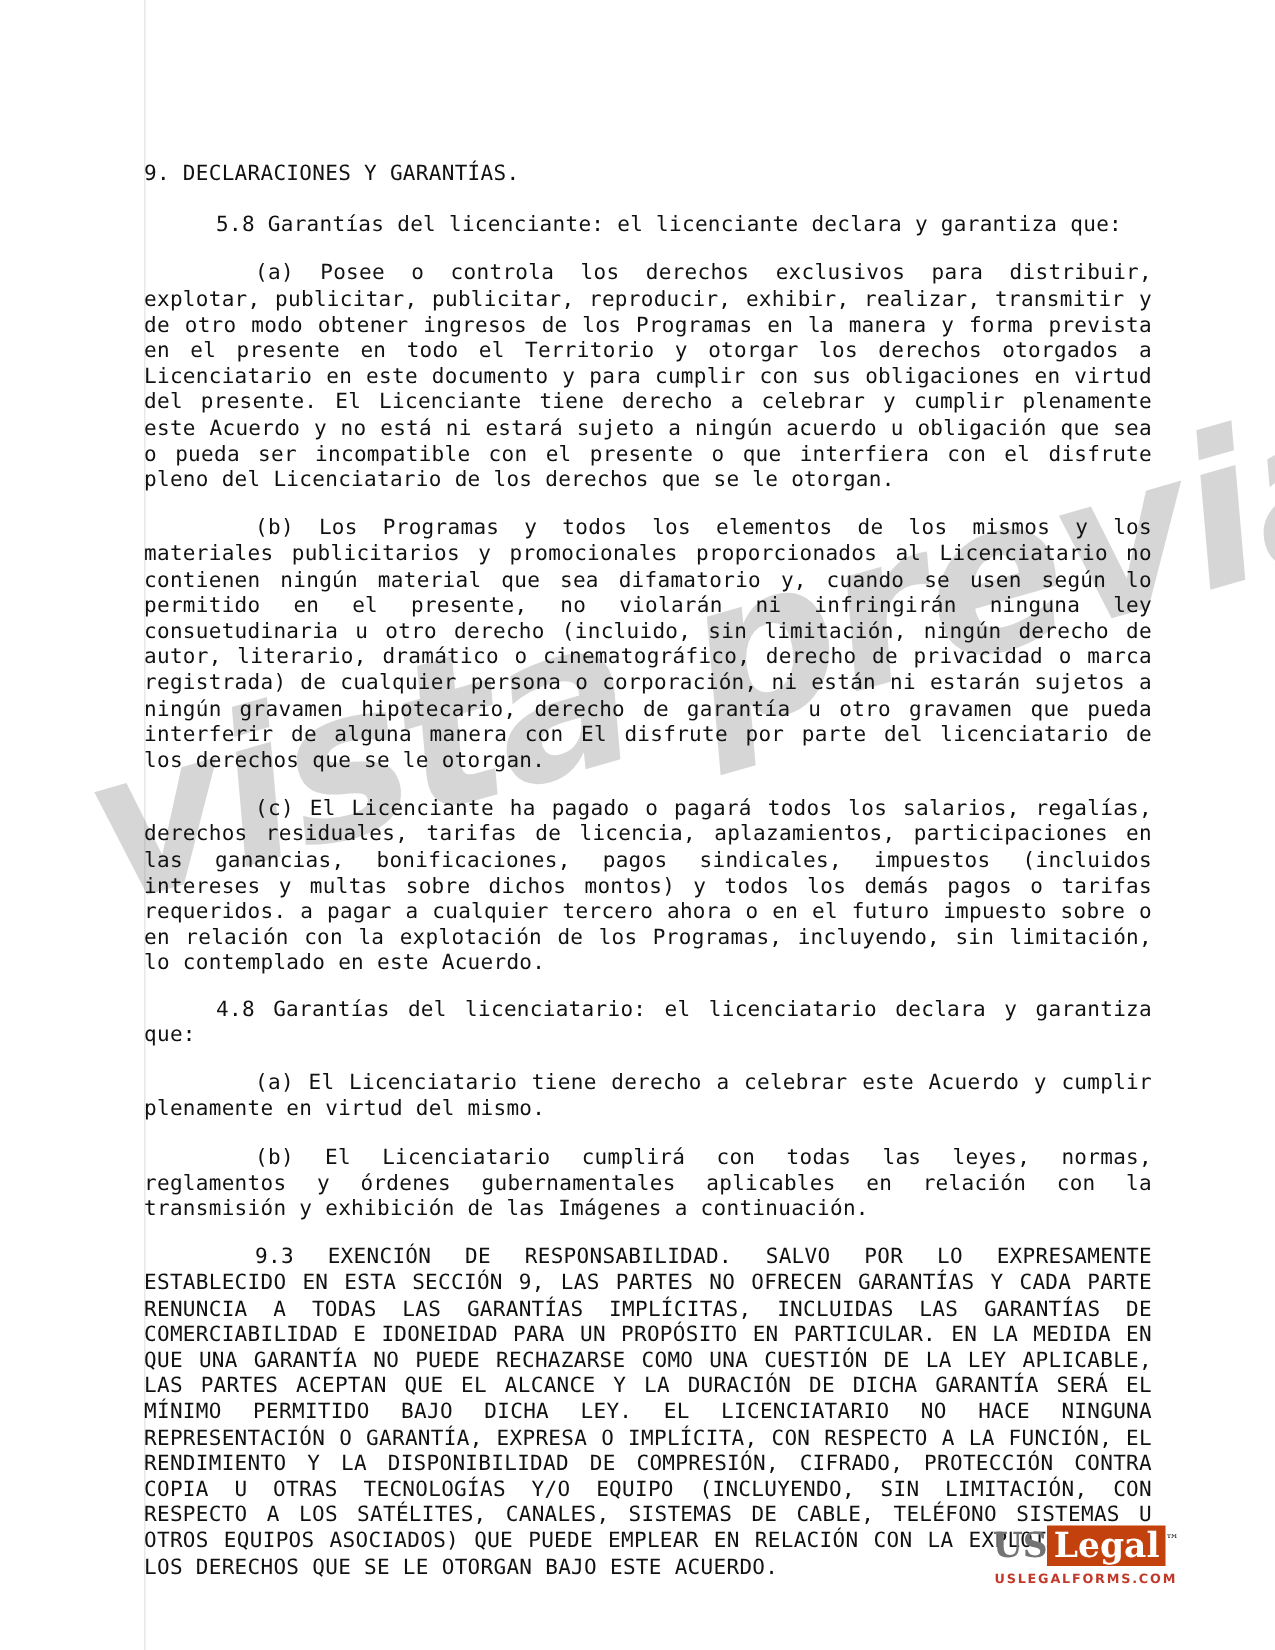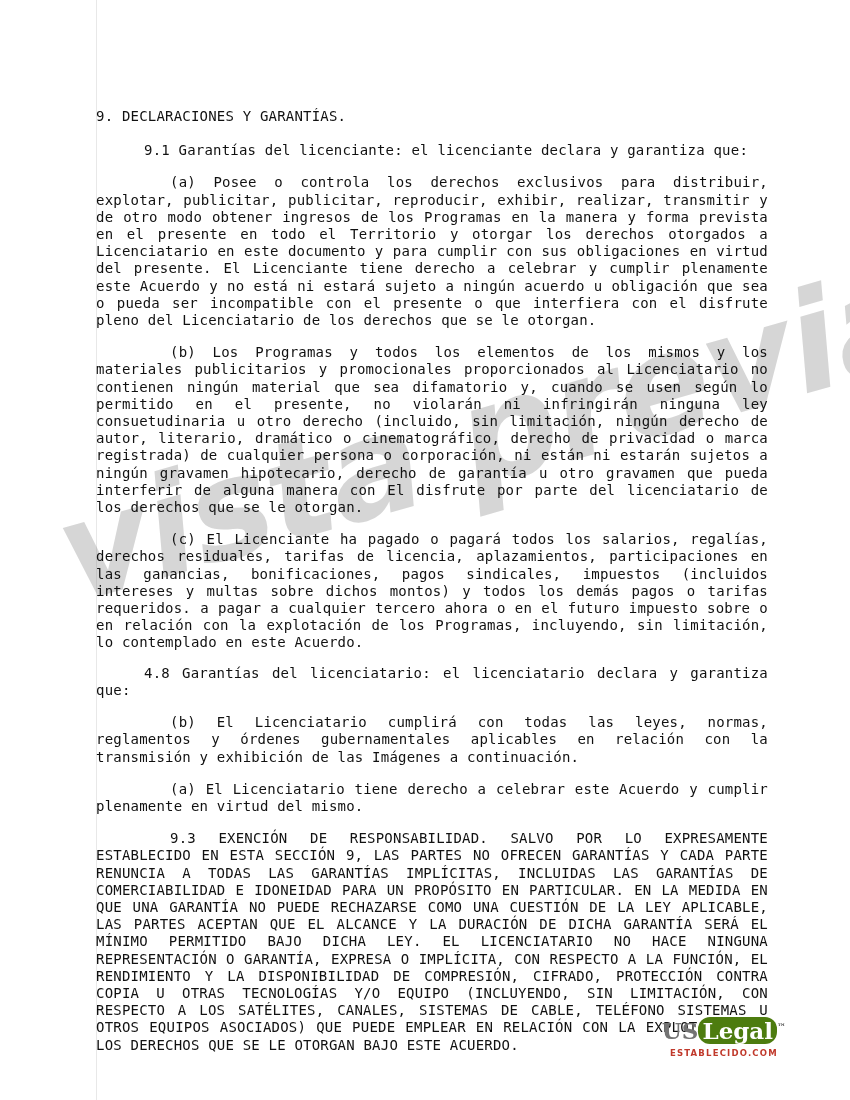--- a/index.html
+++ b/index.html
@@ -101,24 +101,24 @@
     font-weight: 700;
     color: #1a1a1a;
     letter-spacing: 0px;
     white-space: nowrap;
   }
   .logo-main .us {
     color: #737373;
   }
   .logo-box {
     display: inline-block;
-    background: #4d7c0f;
+    background: #c2410c;
     color: #ffffff;
     padding: 0 4px;
-    border-radius: 12px;
+    border-radius: 0;
   }
   .logo-tm {
     font-size: 9px;
     vertical-align: super;
     font-weight: 400;
   }
   .logo-sub {
     margin-top: 4px;
     font-family: "DejaVu Sans", "Liberation Sans", sans-serif;
     font-size: 8.5px;
@@ -135,39 +135,39 @@
   <div class="margin-rule"></div>
 
   <div class="watermark">
     <span>vista previa</span>
   </div>
 
   <div class="doc-body">
 
     <p class="para section-head">9. DECLARACIONES Y GARANTÍAS.</p>
 
-    <p class="para indent-1">9.1 Garantías del licenciante: el licenciante declara y garantiza que:</p>
+    <p class="para indent-1">5.8 Garantías del licenciante: el licenciante declara y garantiza que:</p>
 
     <p class="para indent-2">(a) Posee o controla los derechos exclusivos para distribuir, explotar, publicitar, publicitar, reproducir, exhibir, realizar, transmitir y de otro modo obtener ingresos de los Programas en la manera y forma prevista en el presente en todo el Territorio y otorgar los derechos otorgados a Licenciatario en este documento y para cumplir con sus obligaciones en virtud del presente. El Licenciante tiene derecho a celebrar y cumplir plenamente este Acuerdo y no está ni estará sujeto a ningún acuerdo u obligación que sea o pueda ser incompatible con el presente o que interfiera con el disfrute pleno del Licenciatario de los derechos que se le otorgan.</p>
 
     <p class="para indent-2">(b) Los Programas y todos los elementos de los mismos y los materiales publicitarios y promocionales proporcionados al Licenciatario no contienen ningún material que sea difamatorio y, cuando se usen según lo permitido en el presente, no violarán ni infringirán ninguna ley consuetudinaria u otro derecho (incluido, sin limitación, ningún derecho de autor, literario, dramático o cinematográfico, derecho de privacidad o marca registrada) de cualquier persona o corporación, ni están ni estarán sujetos a ningún gravamen hipotecario, derecho de garantía u otro gravamen que pueda interferir de alguna manera con El disfrute por parte del licenciatario de los derechos que se le otorgan.</p>
 
     <p class="para indent-2">(c) El Licenciante ha pagado o pagará todos los salarios, regalías, derechos residuales, tarifas de licencia, aplazamientos, participaciones en las ganancias, bonificaciones, pagos sindicales, impuestos (incluidos intereses y multas sobre dichos montos) y todos los demás pagos o tarifas requeridos. a pagar a cualquier tercero ahora o en el futuro impuesto sobre o en relación con la explotación de los Programas, incluyendo, sin limitación, lo contemplado en este Acuerdo.</p>
 
     <p class="para indent-1">4.8 Garantías del licenciatario: el licenciatario declara y garantiza que:</p>
 
+    <p class="para indent-2">(a) El Licenciatario tiene derecho a celebrar este Acuerdo y cumplir plenamente en virtud del mismo.</p>
+
     <p class="para indent-2">(b) El Licenciatario cumplirá con todas las leyes, normas, reglamentos y órdenes gubernamentales aplicables en relación con la transmisión y exhibición de las Imágenes a continuación.</p>
-
-    <p class="para indent-2">(a) El Licenciatario tiene derecho a celebrar este Acuerdo y cumplir plenamente en virtud del mismo.</p>
 
     <p class="para indent-2">9.3 EXENCIÓN DE RESPONSABILIDAD. SALVO POR LO EXPRESAMENTE ESTABLECIDO EN ESTA SECCIÓN 9, LAS PARTES NO OFRECEN GARANTÍAS Y CADA PARTE RENUNCIA A TODAS LAS GARANTÍAS IMPLÍCITAS, INCLUIDAS LAS GARANTÍAS DE COMERCIABILIDAD E IDONEIDAD PARA UN PROPÓSITO EN PARTICULAR. EN LA MEDIDA EN QUE UNA GARANTÍA NO PUEDE RECHAZARSE COMO UNA CUESTIÓN DE LA LEY APLICABLE, LAS PARTES ACEPTAN QUE EL ALCANCE Y LA DURACIÓN DE DICHA GARANTÍA SERÁ EL MÍNIMO PERMITIDO BAJO DICHA LEY. EL LICENCIATARIO NO HACE NINGUNA REPRESENTACIÓN O GARANTÍA, EXPRESA O IMPLÍCITA, CON RESPECTO A LA FUNCIÓN, EL RENDIMIENTO Y LA DISPONIBILIDAD DE COMPRESIÓN, CIFRADO, PROTECCIÓN CONTRA COPIA U OTRAS TECNOLOGÍAS Y/O EQUIPO (INCLUYENDO, SIN LIMITACIÓN, CON RESPECTO A LOS SATÉLITES, CANALES, SISTEMAS DE CABLE, TELÉFONO SISTEMAS U OTROS EQUIPOS ASOCIADOS) QUE PUEDE EMPLEAR EN RELACIÓN CON LA EXPLOTACIÓN DE LOS DERECHOS QUE SE LE OTORGAN BAJO ESTE ACUERDO.</p>
 
 
   </div>
 
   <div class="logo">
     <div class="logo-main">
       <span class="us">US</span><span class="logo-box">Legal</span><span class="logo-tm">™</span>
     </div>
-    <div class="logo-sub">ESTABLECIDO.COM</div>
+    <div class="logo-sub">USLEGALFORMS.COM</div>
   </div>
 
 </div>
 
 </body></html>

